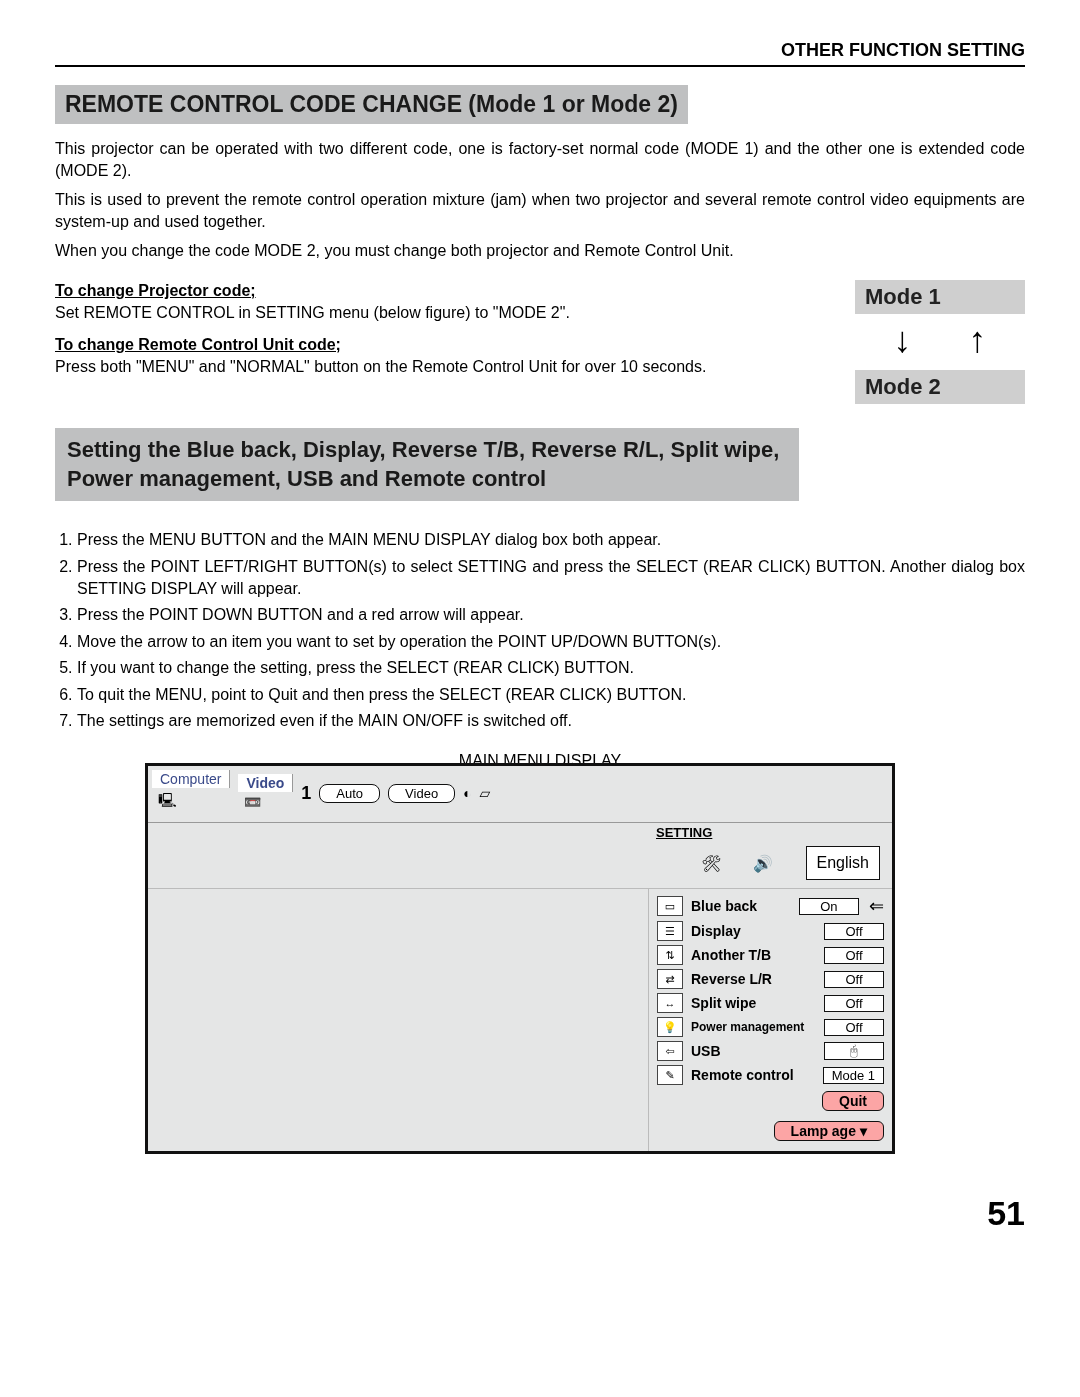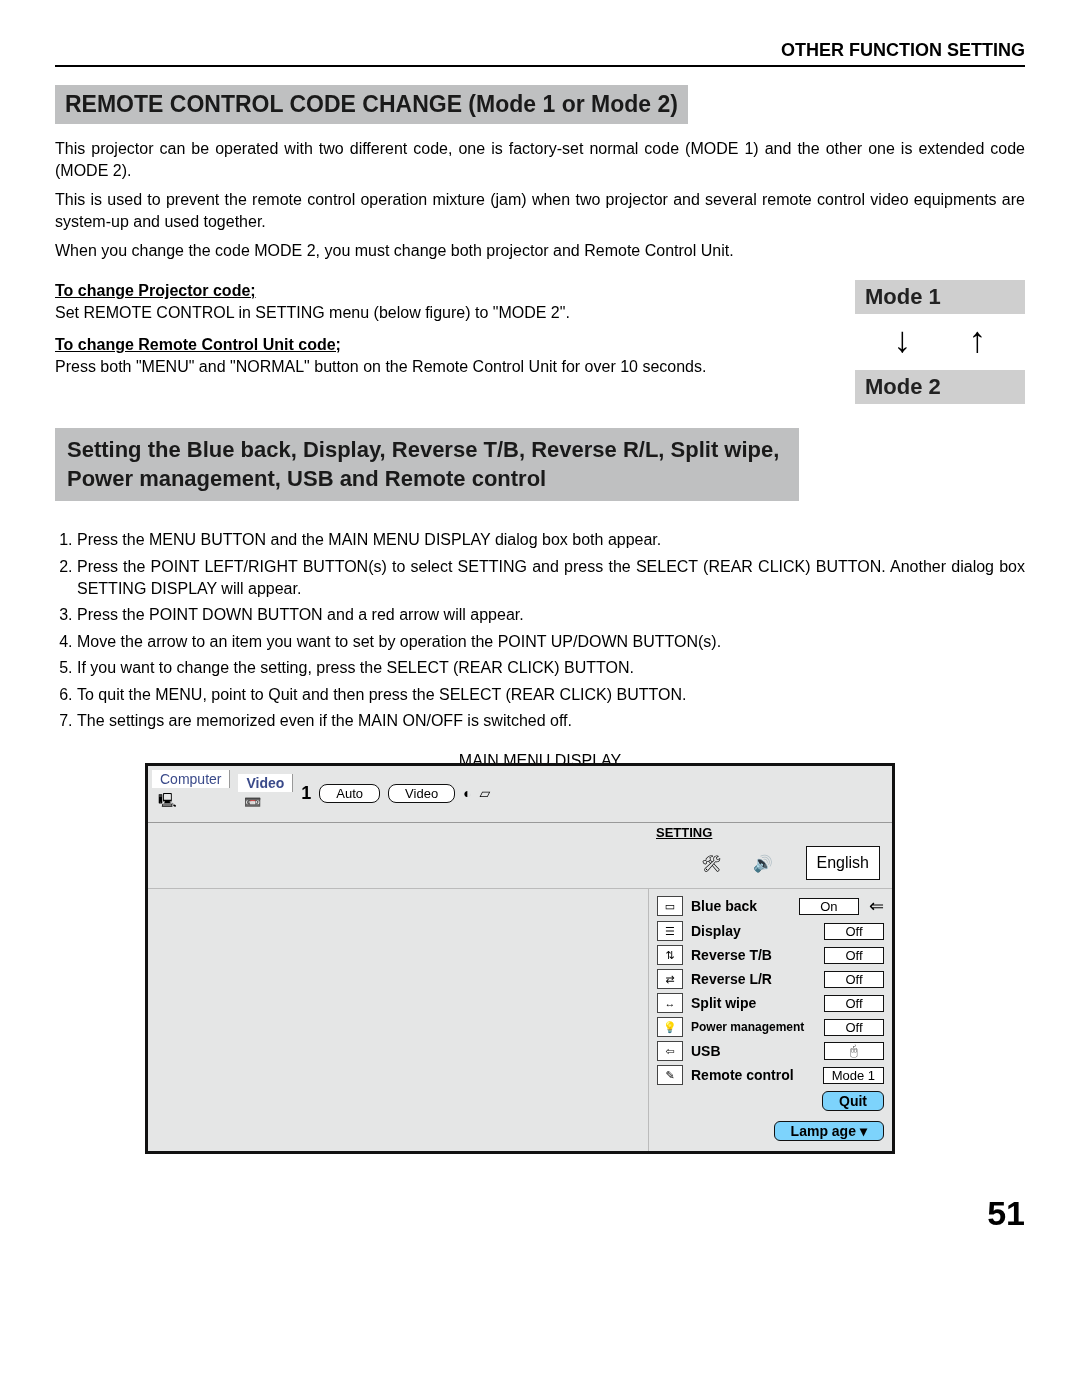--- a/index.html
+++ b/index.html
@@ -212,21 +212,21 @@
   .footer-row {
     display: flex;
     justify-content: flex-end;
     gap: 10px;
     flex-direction: column;
     align-items: flex-end;
     margin-top: 6px;
   }
   .footer-row .pill2 {
     border: 1px solid #111;
-    background: #7dd3fc;
+    background: #fca5a5;
     border-radius: 6px;
     padding: 1px 16px;
     font-size: 14px;
     font-weight: bold;
     display: inline-flex;
     align-items: center;
     gap: 4px;
   }
   .page-number {
     text-align: right;
@@ -329,21 +329,21 @@
       </div>
 
       <div class="srow">
         <span class="sicon">☰</span>
         <span class="slabel">Display</span>
         <span class="sval">Off</span>
       </div>
 
       <div class="srow">
         <span class="sicon">⇅</span>
-        <span class="slabel">Reverse T/B</span>
+        <span class="slabel">Another T/B</span>
         <span class="sval">Off</span>
       </div>
 
       <div class="srow">
         <span class="sicon">⇄</span>
         <span class="slabel">Reverse L/R</span>
         <span class="sval">Off</span>
       </div>
 
       <div class="srow">

